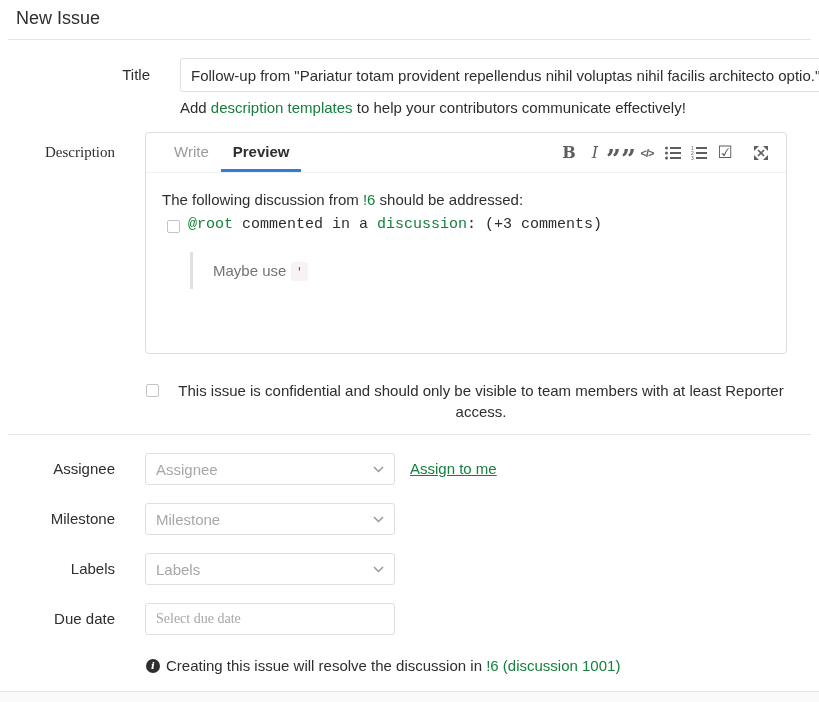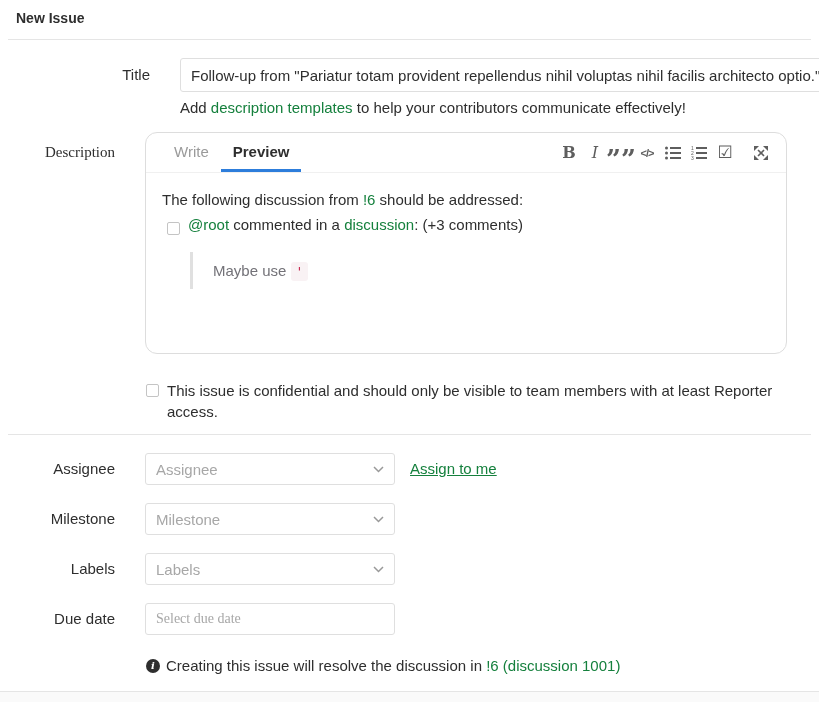--- a/index.html
+++ b/index.html
@@ -6,22 +6,22 @@
   html, body { width: 819px; height: 702px; overflow: hidden; }
   body {
     font-family: "Liberation Sans", "DejaVu Sans", sans-serif;
     font-size: 15px;
     color: #2e2e2e;
     background: #fff;
   }
   a { color: #15803d; text-decoration: none; cursor: pointer; }
 
   .page-title {
-    font-size: 14px;
-    font-weight: bold;
+    font-size: 18px;
+    font-weight: normal;
     margin: 6px 0 0 16px;
     line-height: 24px;
   }
   .divider {
     border: none;
     border-top: 1px solid #e5e5e5;
     margin: 9px 8px 0 8px;
   }
 
   .form-row { display: flex; align-items: flex-start; }
@@ -50,21 +50,21 @@
   }
   .title-help { margin-top: 8px; line-height: 16px; }
 
   
   .description-row { margin-top: 16px; }
   .description-row .label-col { line-height: 20px; margin-top: 10px; font-family: Liberation Serif, serif; }
   .editor {
     width: 642px;
     height: 222px;
     border: 1px solid #ddd;
-    border-radius: 12px;
+    border-radius: 4px;
     background: #fff;
   }
   .editor-header {
     display: flex;
     justify-content: space-between;
     align-items: stretch;
     height: 40px;
     border-bottom: 1px solid #f0f0f0;
     padding: 0 12px 0 16px;
   }
@@ -100,23 +100,24 @@
   .tb-code { font-size: 11px; font-weight: bold; letter-spacing: -1px; }
   .tb-task { font-size: 17px; }
   .tb-fullscreen { margin-left: 10px; }
   .tb-btn svg { display: block; }
 
   
   .preview-body { padding: 17px 16px; }
   .preview-line { line-height: 20px; }
   .task-item {
     display: flex;
-    align-items: flex-end;
+    align-items: center;
     margin: 5px 0 0 5px;
     line-height: 20px;
+    font-family: Liberation Mono, monospace;
   }
   .checkbox {
     display: inline-block;
     width: 13px;
     height: 13px;
     min-width: 13px;
     border: 1px solid #c4c4c4;
     border-radius: 2px;
     background: #fff;
     margin: 3px 8px 0 0;
@@ -137,21 +138,21 @@
   }
 
   
   .confidential-row {
     display: flex;
     align-items: flex-start;
     margin: 26px 16px 0 146px;
     line-height: 21px;
   }
   .confidential-row .checkbox { margin-top: 4px; }
-  .confidential-row label { max-width: 628px; cursor: pointer; }
+  .confidential-row label { max-width: 628px; cursor: pointer; text-align: center; }
 
   .mid-divider { margin-top: 12px; }
 
   
   .select-row { margin-top: 18px; }
   .select-row .label-col { line-height: 32px; }
   .dropdown {
     width: 250px;
     height: 32px;
     border: 1px solid #dfdfdf;

